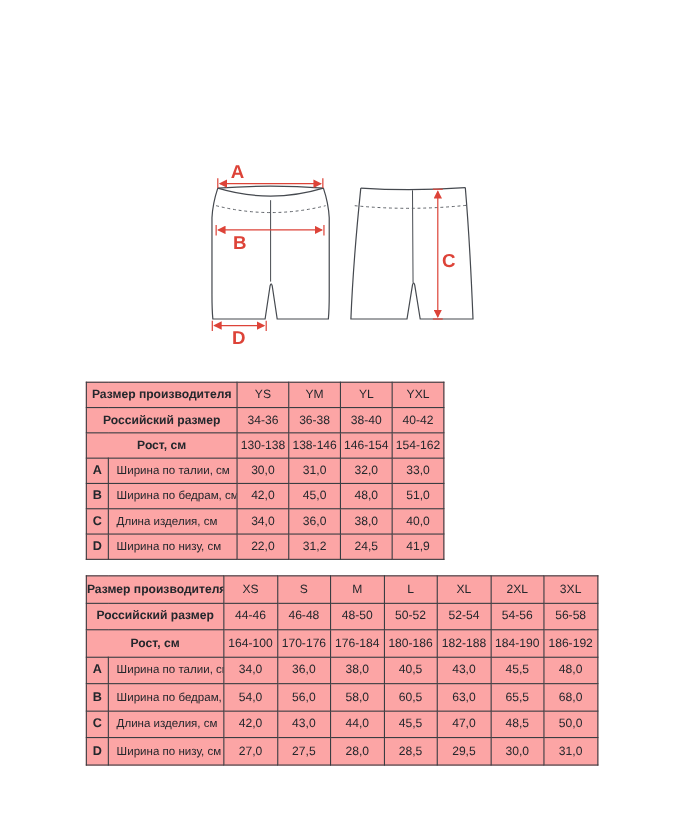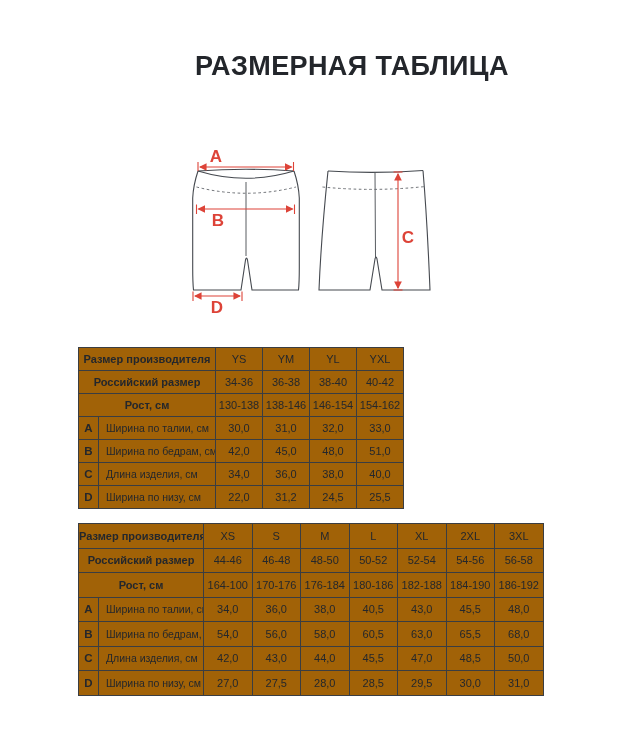--- a/index.html
+++ b/index.html
@@ -16,42 +16,41 @@
   }
   .page-title{
     position:absolute;left:195px;top:51px;margin:0;
     font-size:27px;font-weight:700;letter-spacing:.4px;color:#23262b;white-space:nowrap;
   }
   
   .diagram{position:absolute;left:150px;top:140px;width:320px;height:180px;}
   
   table.size-table{
     position:absolute;border-collapse:collapse;table-layout:fixed;
-    font-size:11px;color:#24272c;background:#a16207;
+    font-size:11px;color:#24272c;background:#fca5a5;
   }
   #table-youth{left:78px;top:347px;width:325px;}
   #table-adult{left:78px;top:523px;width:465px;}
   .size-table td,.size-table th{
     border:1px solid #3a3d42;padding:0;vertical-align:middle;
     font-weight:400;text-align:center;overflow:hidden;white-space:nowrap;
   }
   #table-youth tr{height:23px;}
   #table-adult tr{height:24.5px;}
   .size-table th.h-label{font-weight:700;font-size:11px;}
   .size-table th.letter{font-weight:700;font-size:11.5px;}
   .size-table th.m-label{font-weight:400;text-align:left;padding-left:7px;font-size:10.5px;margin-top:43px;}
   .size-table td.val{font-size:11px;}
 </style>
 </head>
 <body>
 
 <div class="page">
 
 
-  <h1 class="page-title">РАЗМЕРНАЯ ТАБЛИЦА</h1>
 
   <div class="diagram">
     <svg width="320" height="180" viewBox="0 0 320 180">
       <defs>
         <marker id="arw" viewBox="0 0 10 10" refX="8.5" refY="5" markerWidth="7" markerHeight="7" orient="auto-start-reverse">
           <path d="M0,0 L10,5 L0,10 Z" fill="#dd4338"></path>
         </marker>
       </defs>
 
       <g fill="none" stroke="#45494f" stroke-width="1.1">
@@ -147,21 +146,21 @@
           <td class="val">36,0</td>
           <td class="val">38,0</td>
           <td class="val">40,0</td>
         </tr>
         <tr>
           <th class="letter">D</th>
           <th class="m-label">Ширина по низу, см</th>
           <td class="val">22,0</td>
           <td class="val">31,2</td>
           <td class="val">24,5</td>
-          <td class="val">25,5</td>
+          <td class="val">41,9</td>
         </tr>
       </tbody>
     </table>
 
   <table class="size-table" id="table-adult">
     <colgroup>
       <col style="width:20px">
         <col style="width:105px">
       <col style="width:48.5px">
         <col style="width:48.5px">

